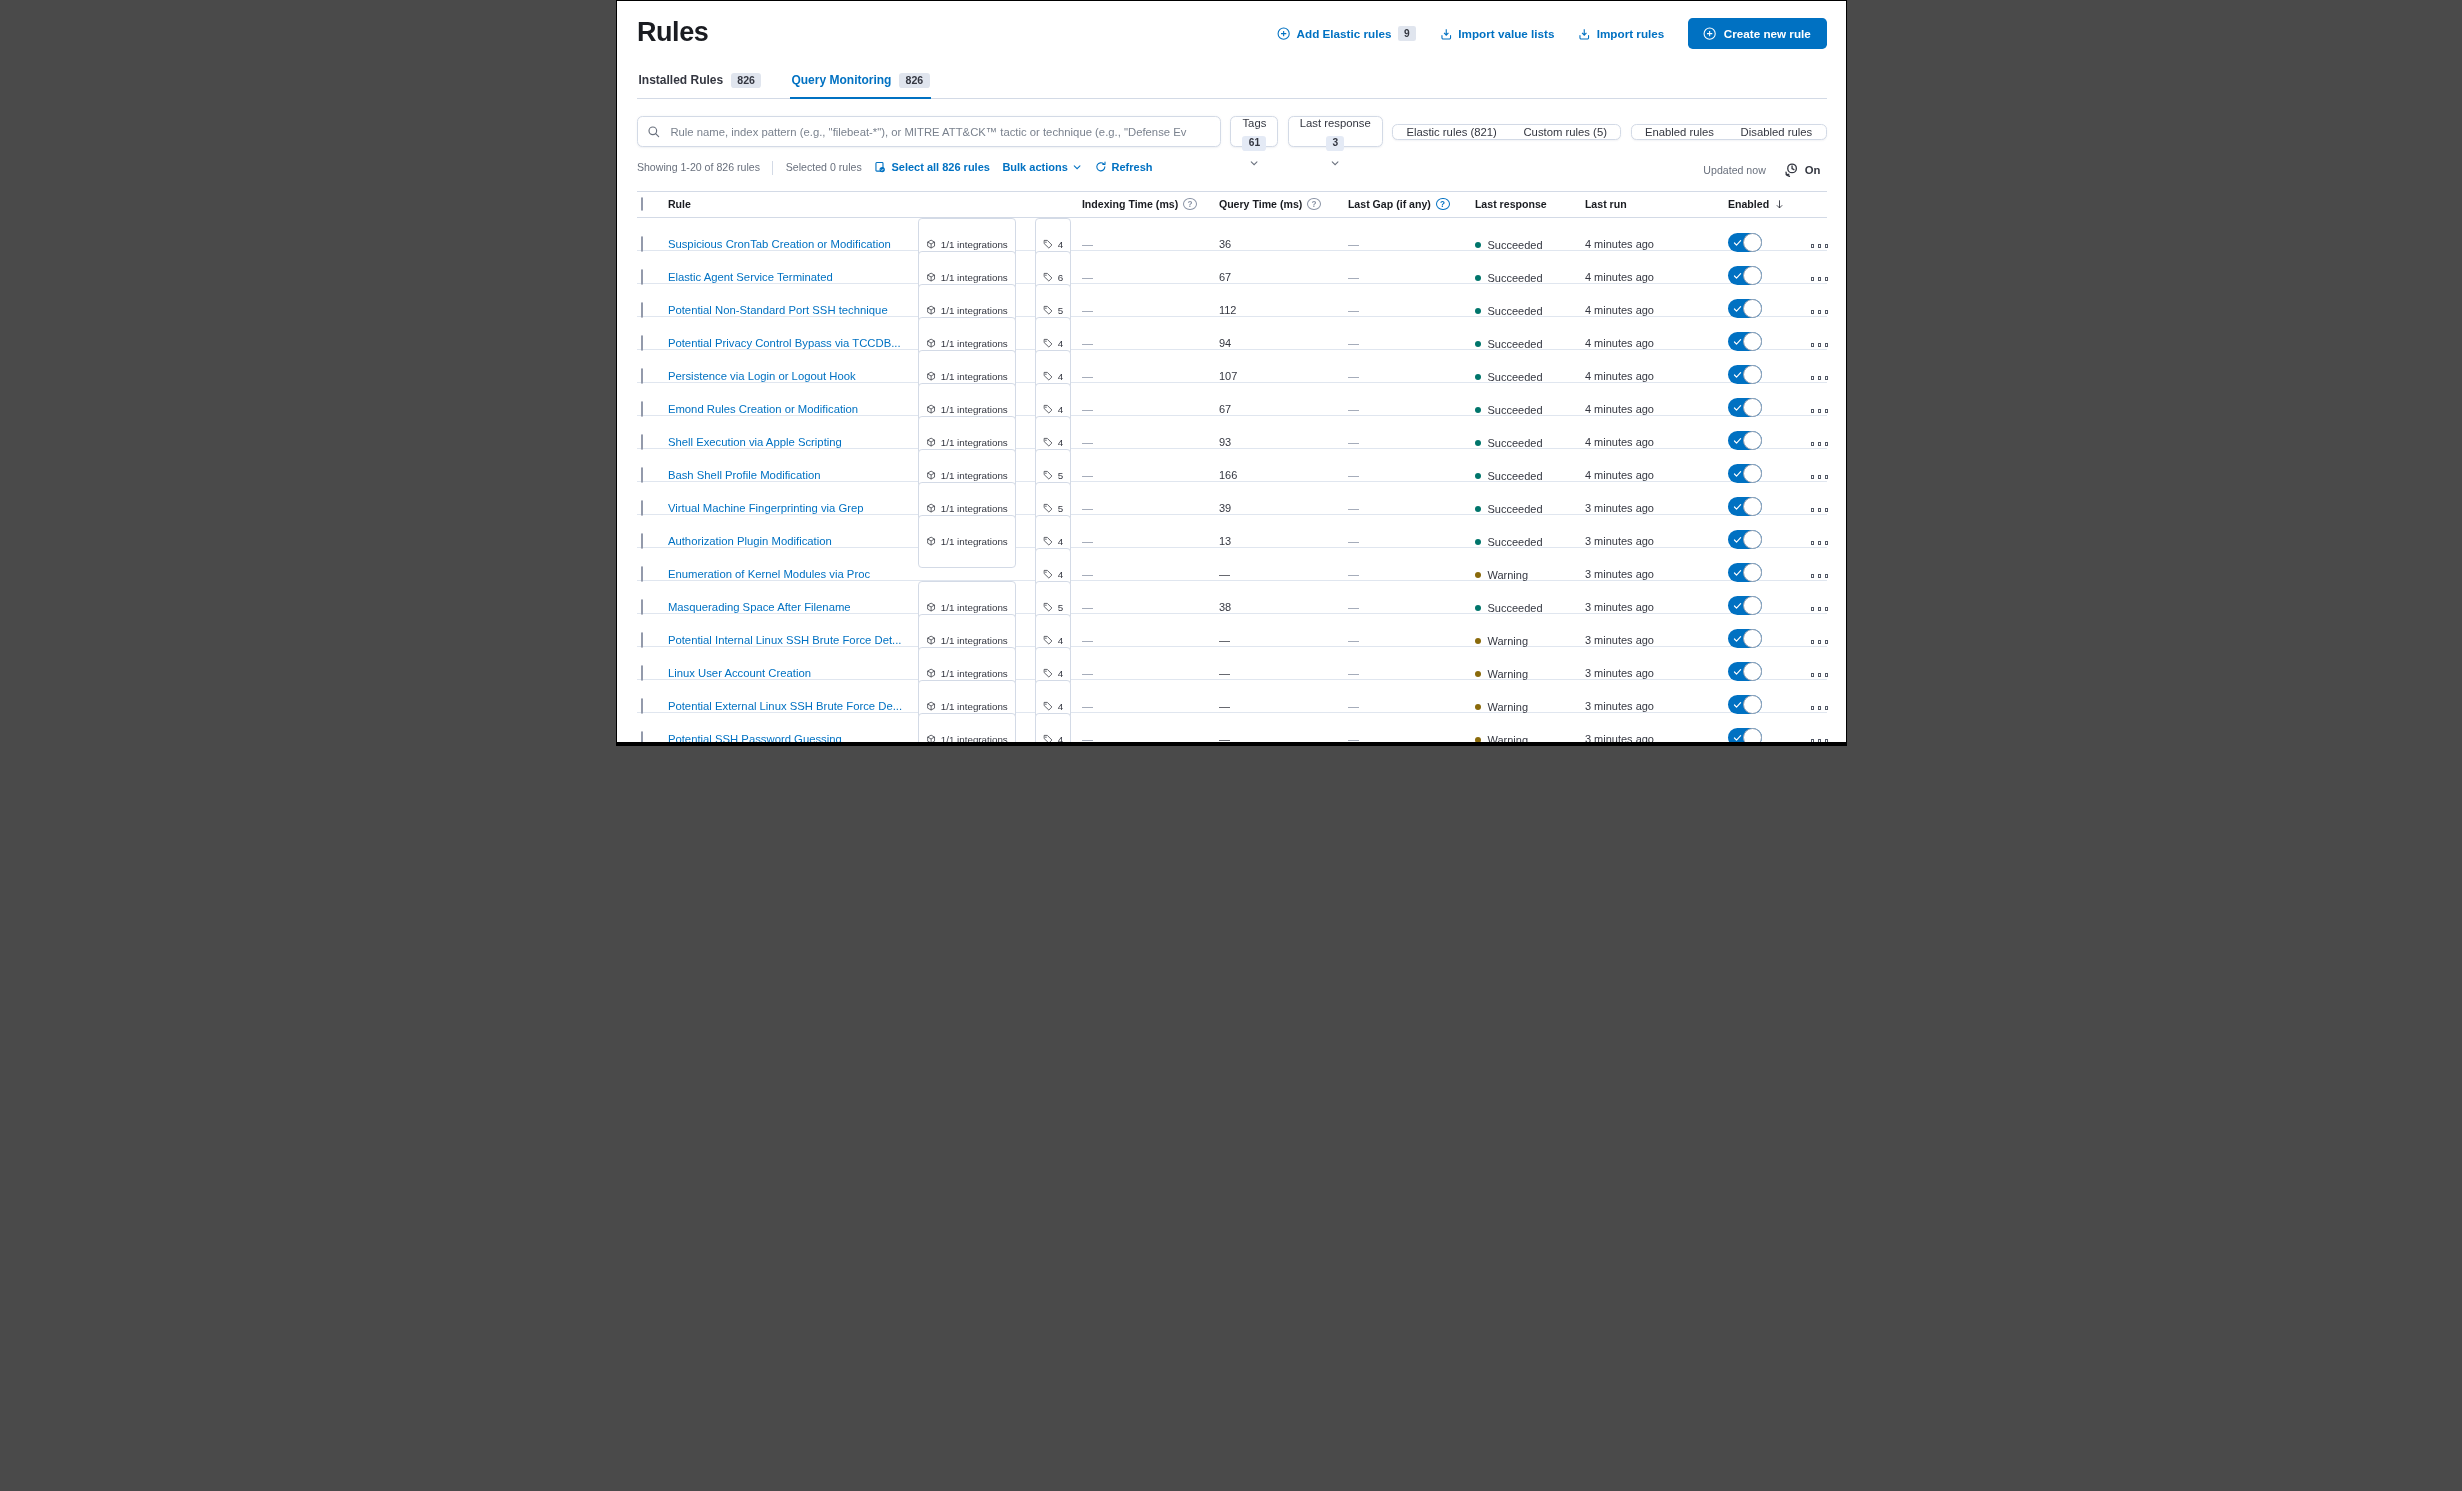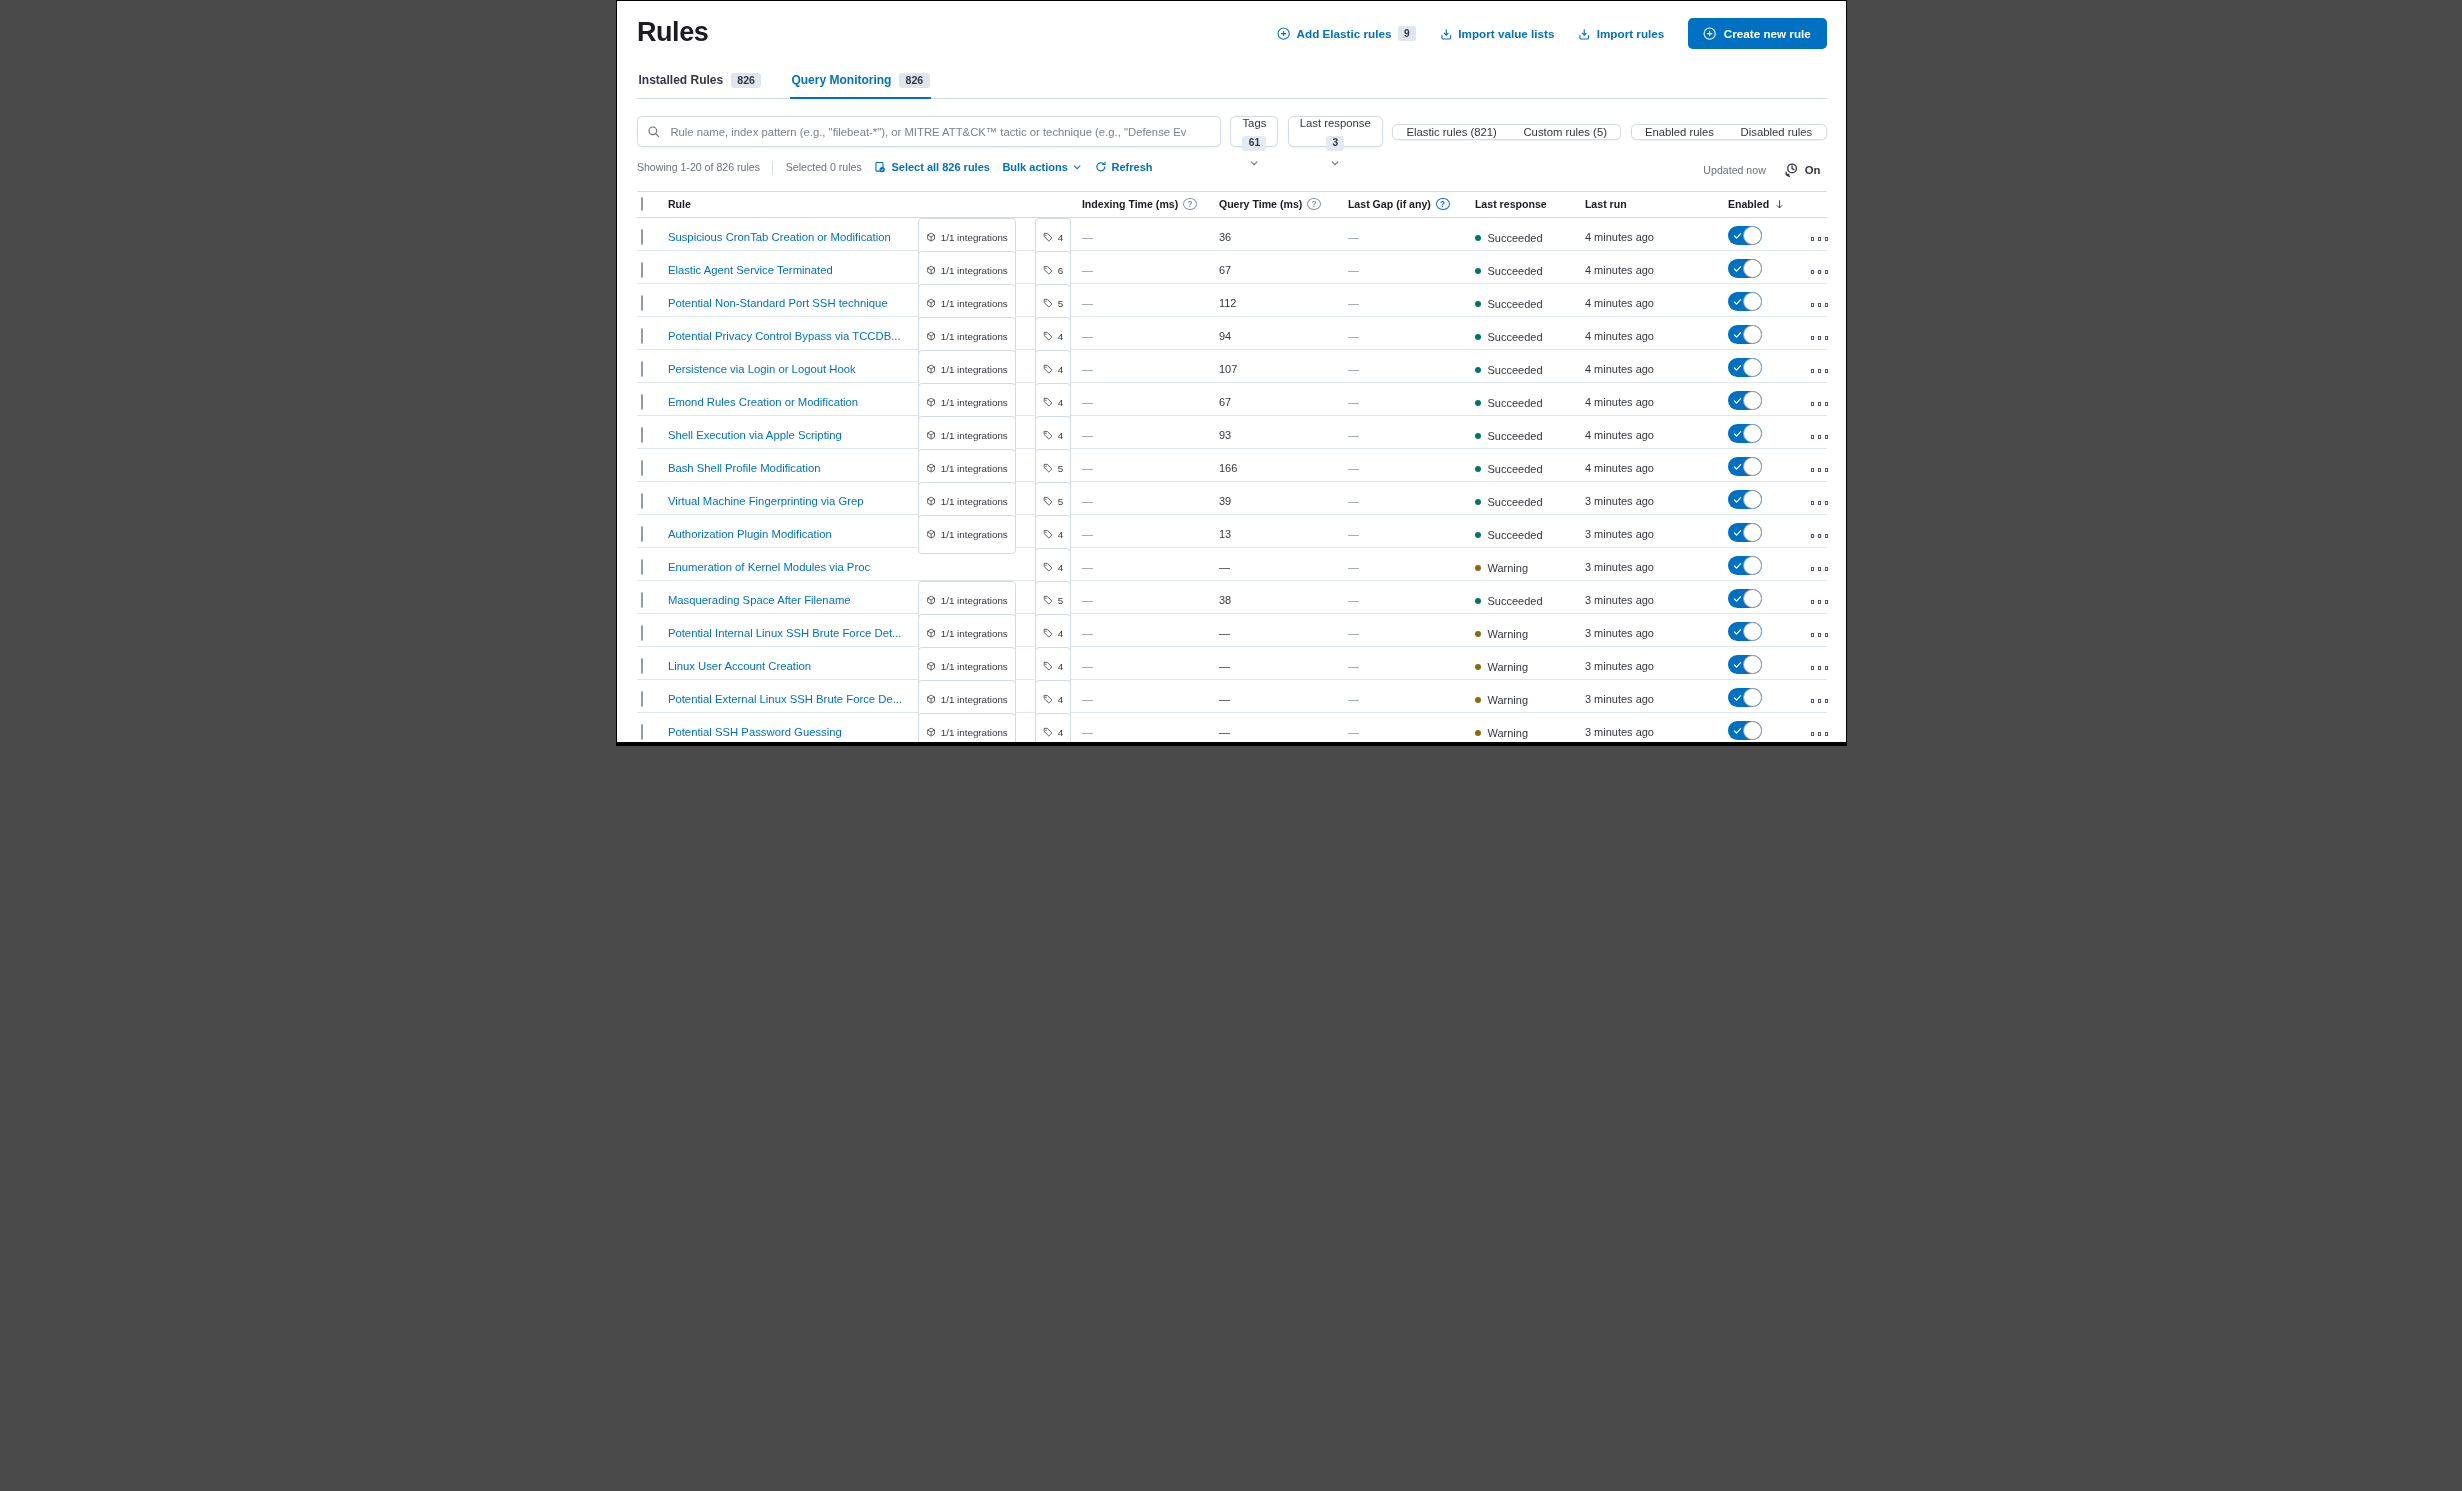--- a/index.html
+++ b/index.html
@@ -43,21 +43,21 @@
   .util-right{margin-left:auto;display:flex;align-items:center;gap:12.5px;}
   .auto-refresh{display:inline-flex;align-items:center;gap:5.5px;font-weight:700;color:#343741;font-size:11.3px;background:none;border:none;cursor:pointer;font-family:inherit;}
   
   .table{margin:12.5px 19px 0 20.4px;}
   .grid-row{display:grid;grid-template-columns:31px 250px 117px 47px 137px 129px 127px 110px 143px 78px 1fr;align-items:center;}
   .thead{border-top:0.8px solid #d3dae6;border-bottom:0.8px solid #d3dae6;height:27px;font-size:10.6px;font-weight:700;color:#1a1c21;}
   .th{display:flex;align-items:center;gap:4.7px;}
   .trow{height:33px;border-bottom:0.8px solid #e0e6ef;}
   .checkbox{width:13.3px;height:13.3px;border:1.3px solid #939aab;border-radius:3.1px;background:#fff;margin-left:3.9px;cursor:pointer;}
   .rule-link{color:#0071c2;font-size:11.3px;font-weight:500;text-decoration:none;white-space:nowrap;overflow:hidden;text-overflow:clip;display:block;padding-right:6.3px;cursor:pointer;}
-  .pill{display:inline-flex;align-items:center;gap:4.7px;border:0.8px solid #d3dae6;border-radius:3.9px;padding:13px 7px;font-size:9.8px;color:#343741;background:#fff;white-space:nowrap;}
+  .pill{display:inline-flex;align-items:center;gap:4.7px;border:0.8px solid #d3dae6;border-radius:3.9px;padding:20px 7px;font-size:9.8px;color:#343741;background:#fff;white-space:nowrap;}
   .dash{color:#8a94a6;font-size:11px;}
   .num{font-size:11px;color:#343741;}
   .status{display:inline-flex;align-items:center;gap:6.3px;font-size:11px;color:#343741;}
   .dot{width:6.3px;height:6.3px;border-radius:50%;}
   .dot.ok{background:#00756b;}
   .dot.warn{background:#8a6a0b;}
   .lastrun{font-size:11px;color:#343741;}
   
   .toggle{width:34px;height:19px;border-radius:9.4px;background:#0071c2;position:relative;cursor:pointer;border:none;padding:0;}
   .toggle .knob{position:absolute;top:0;right:0;width:19px;height:19px;border-radius:50%;background:#fff;border:1.2px solid #98a2b3;}

